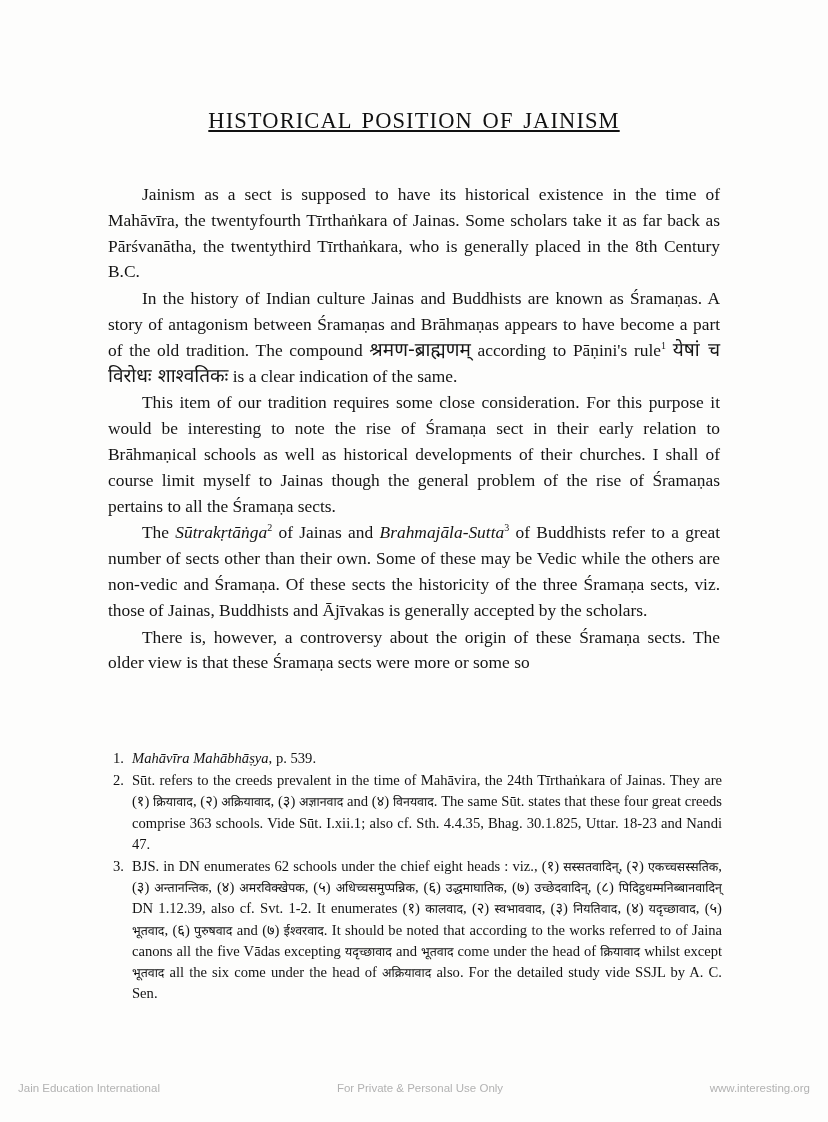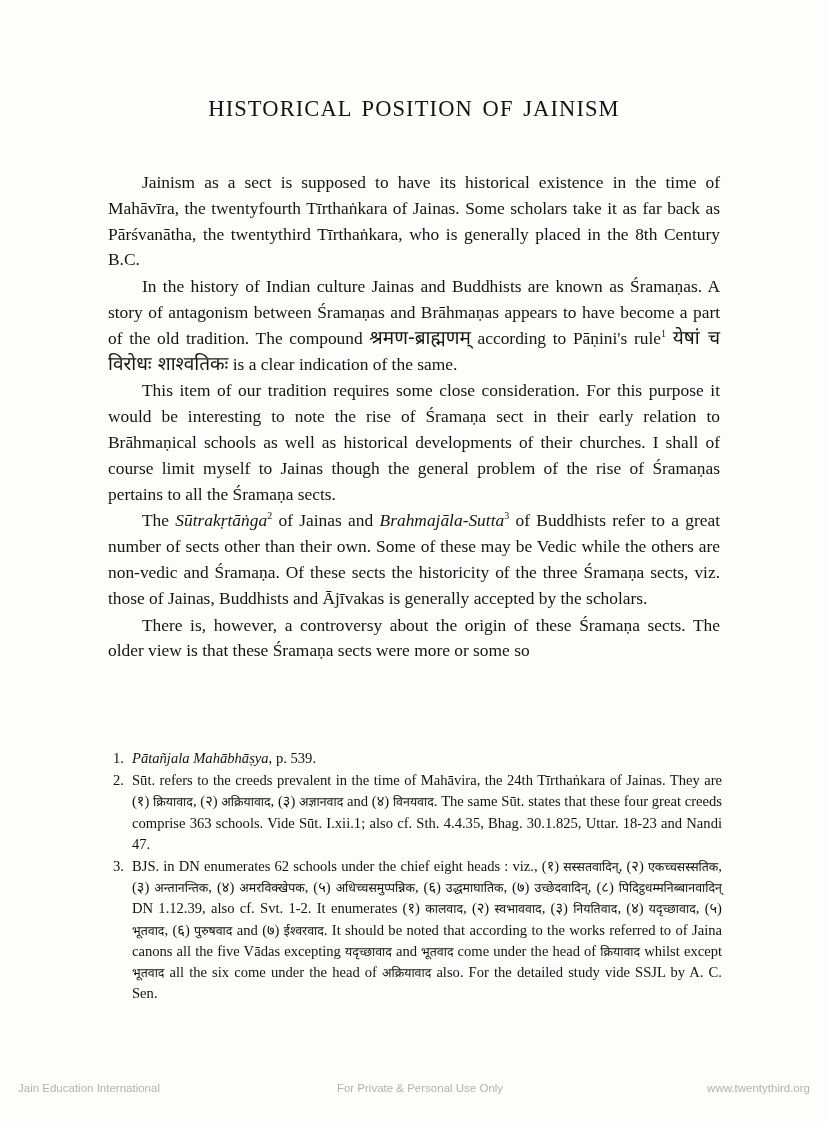--- a/index.html
+++ b/index.html
@@ -26,24 +26,25 @@
     position: absolute;
     left: 108px;
     top: 96px;
     width: 612px;
   }
   .doc-title {
     text-align: center;
     font-size: 22.5px;
     letter-spacing: 1.1px;
     font-weight: normal;
-    margin: 0;
+    margin: 12px;
     padding: 0;
     color: #111;
     word-spacing: 3px;
+    text-decoration: underline;
   }
   .doc-author {
     text-align: center;
     font-size: 17px;
     margin: 26px 0 0 0;
     letter-spacing: 0.5px;
     color: #131313;
     word-spacing: 1px;
   }
   .body-block {
@@ -154,34 +155,34 @@
 
       <p class="para last">There is, however, a controversy about the origin of these Śramaṇa sects.  The older view is that these Śramaṇa sects were more or some so</p>
 
     </div>
   </div>
 
   <div class="notes">
 
     <div class="note">
       <div class="note-num">1.</div>
-      <div class="note-body"><span class="ital">Pātañjala Mahābhāṣya</span><span>, p. 539.</span></div>
+      <div class="note-body"><span class="ital">Mahāvīra Mahābhāṣya</span><span>, p. 539.</span></div>
     </div>
 
     <div class="note">
       <div class="note-num">2.</div>
       <div class="note-body"><span>Sūt. refers to the creeds prevalent in the time of Mahāvira, the 24th Tīrthaṅkara of Jainas. They are (१) </span><span class="dev">क्रियावाद</span><span>, (२) </span><span class="dev">अक्रियावाद</span><span>, (३) </span><span class="dev">अज्ञानवाद</span><span> and (४) </span><span class="dev">विनयवाद</span><span>. The same Sūt. states that these four great creeds comprise 363 schools. Vide Sūt. I.xii.1; also cf. Sth. 4.4.35, Bhag. 30.1.825, Uttar. 18-23 and Nandi 47.</span></div>
     </div>
 
     <div class="note">
       <div class="note-num">3.</div>
       <div class="note-body"><span>BJS. in DN enumerates 62 schools under the chief eight heads : viz., (१) </span><span class="dev">सस्सतवादिन्</span><span>, (२) </span><span class="dev">एकच्चसस्सतिक</span><span>, (३) </span><span class="dev">अन्तानन्तिक</span><span>, (४) </span><span class="dev">अमरविक्खेपक</span><span>, (५) </span><span class="dev">अधिच्चसमुप्पन्निक</span><span>, (६) </span><span class="dev">उद्धमाघातिक</span><span>, (७) </span><span class="dev">उच्छेदवादिन्</span><span>, (८) </span><span class="dev">पिदिट्ठधम्मनिब्बानवादिन्</span><span> DN 1.12.39, also cf. Svt. 1-2. It enumerates (१) </span><span class="dev">कालवाद</span><span>, (२) </span><span class="dev">स्वभाववाद</span><span>, (३) </span><span class="dev">नियतिवाद</span><span>, (४) </span><span class="dev">यदृच्छावाद</span><span>, (५) </span><span class="dev">भूतवाद</span><span>, (६) </span><span class="dev">पुरुषवाद</span><span> and (७) </span><span class="dev">ईश्वरवाद</span><span>. It should be noted that according to the works referred to of Jaina canons all the five Vādas excepting </span><span class="dev">यदृच्छावाद</span><span> and </span><span class="dev">भूतवाद</span><span> come under the head of </span><span class="dev">क्रियावाद</span><span> whilst except </span><span class="dev">भूतवाद</span><span> all the six come under the head of </span><span class="dev">अक्रियावाद</span><span> also. For the detailed study vide SSJL by A. C. Sen.</span></div>
     </div>
 
   </div>
 
   <div class="footer">
     <span class="footer-left">Jain Education International</span>
     <span class="footer-center">For Private &amp; Personal Use Only</span>
-    <span class="footer-right">www.twentythird.org</span>
+    <span class="footer-right">www.interesting.org</span>
   </div>
 
 </div>
 
 </body></html>

